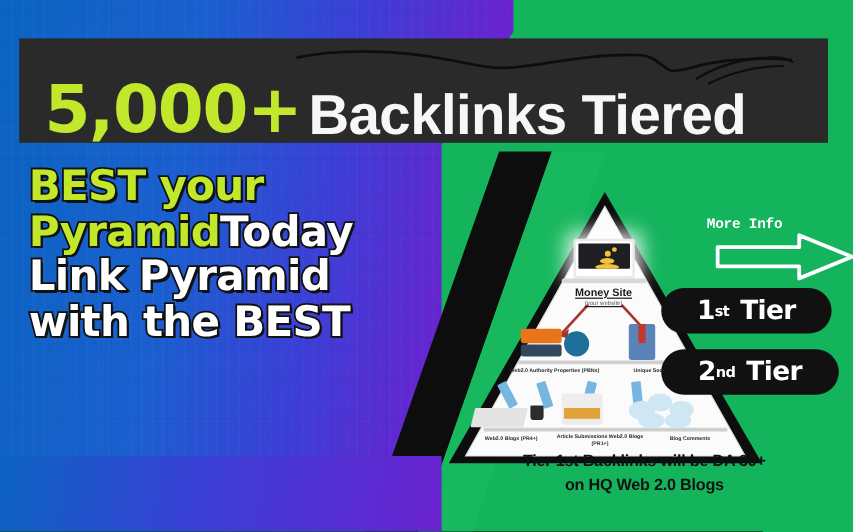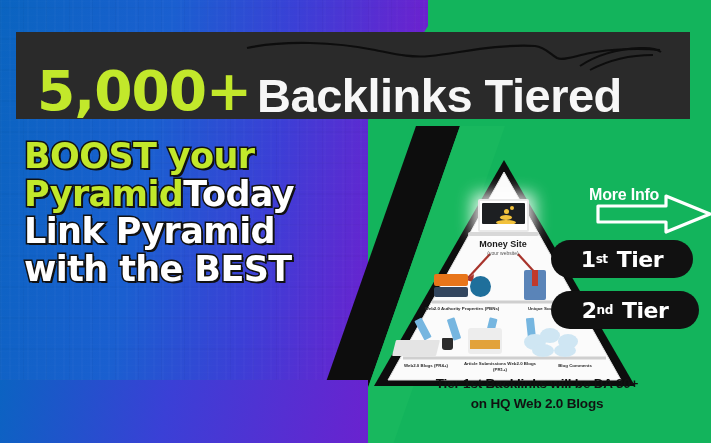--- a/index.html
+++ b/index.html
@@ -90,21 +90,21 @@
   }
   .coin{position:absolute;background:#f2c23c;border-radius:50%;}
   .money-base{
     position:absolute;left:96px;top:74px;width:71px;height:4px;
     background:#d8d8d8;border-radius:2px;
   }
   .lbl{
     position:absolute;text-align:center;color:#1a1a1a;
     font-family:"Liberation Sans",sans-serif;font-weight:700;
   }
-  .lbl-money{left:78px;top:81px;width:106px;font-size:9px;}
+  .lbl-money{left:78px;top:81px;width:106px;font-size:9px;text-decoration:underline;}
   .lbl-money .sub{display:block;font-weight:400;font-size:5px;color:#555;margin-top:1px;}
 
   .ico{position:absolute;}
   .ico-blogger{left:62px;top:116px;width:34px;height:12px;background:#e8751a;border-radius:2px;}
   .ico-tumblr{left:62px;top:129px;width:34px;height:10px;background:#33465e;border-radius:2px;}
   .ico-wp{left:98px;top:118px;width:21px;height:21px;background:#1f6f9b;border-radius:50%;}
   .ico-book{left:152px;top:112px;width:22px;height:30px;background:#5a84b8;border-radius:2px;}
   .ico-book:after{content:"";position:absolute;left:8px;top:0;width:6px;height:16px;background:#c0392b;}
 
   .tiny{
@@ -127,22 +127,22 @@
     font-weight:700;font-family:"DejaVu Sans",sans-serif;
     display:flex;align-items:center;justify-content:center;
     letter-spacing:-.5px;
   }
   .tier-badge sup{font-size:.55em;vertical-align:super;margin-right:2px;}
   .tier1{left:551px;top:240px;width:142px;height:38px;font-size:22px;}
   .tier2{left:551px;top:291px;width:148px;height:38px;font-size:22px;}
 
   
   .more-info{
-    position:absolute;left:589px;top:186px;color:#ffffff;
-    font-size:16px;font-weight:700;font-family:Liberation Sans, sans-serif;
+    position:absolute;left:589px;top:180px;color:#ffffff;
+    font-size:12px;font-weight:700;font-family:Liberation Mono, monospace;
     letter-spacing:-.2px;
   }
   .arrow-svg{position:absolute;left:596px;top:194px;}
 
   
   .caption{
     position:absolute;left:372px;top:374px;width:330px;text-align:center;
     color:#111;font-weight:700;font-size:13.5px;line-height:1.45;
     font-family:"Liberation Sans",sans-serif;letter-spacing:-.2px;
   }
@@ -164,21 +164,21 @@
     <span class="hl-num">5,000+</span>
     <span class="hl-rest">Backlinks Tiered</span>
   </div>
   <svg class="scribble" viewBox="0 0 430 40">
     <path d="M2,12 C40,4 90,6 130,14 C150,18 165,22 185,20 C215,17 250,8 290,10 C300,11 305,18 312,22 C318,25 330,20 345,17 C365,13 395,12 415,14" fill="none" stroke="#0d0d0d" stroke-width="2.2"></path>
     <path d="M335,30 C350,20 372,13 395,12 C404,11.5 412,13 416,16" fill="none" stroke="#0d0d0d" stroke-width="2"></path>
     <path d="M345,34 C362,25 385,19 408,19" fill="none" stroke="#0d0d0d" stroke-width="1.8"></path>
   </svg>
 
   <div class="copy">
-    <div class="line"><span class="lime">BOOST your</span></div>
+    <div class="line"><span class="lime">BEST your</span></div>
     <div class="line"><span class="lime">Pyramid</span><span class="white" style="">Today</span></div>
     <div class="line"><span class="white">Link Pyramid</span></div>
     <div class="line"><span class="white">with the BEST</span></div>
   </div>
 
   <div class="pyramid-wrap">
     <svg class="pyr-svg" width="265" height="230">
       <polygon points="132,2 263,228 2,228" fill="#0d0d0d"></polygon>
       <polygon points="132,14 249,222 16,222" fill="#fbfbfb"></polygon>
       <polygon points="132,14 249,222 16,222" fill="none" stroke="#e0e0e0" stroke-width="1"></polygon>

